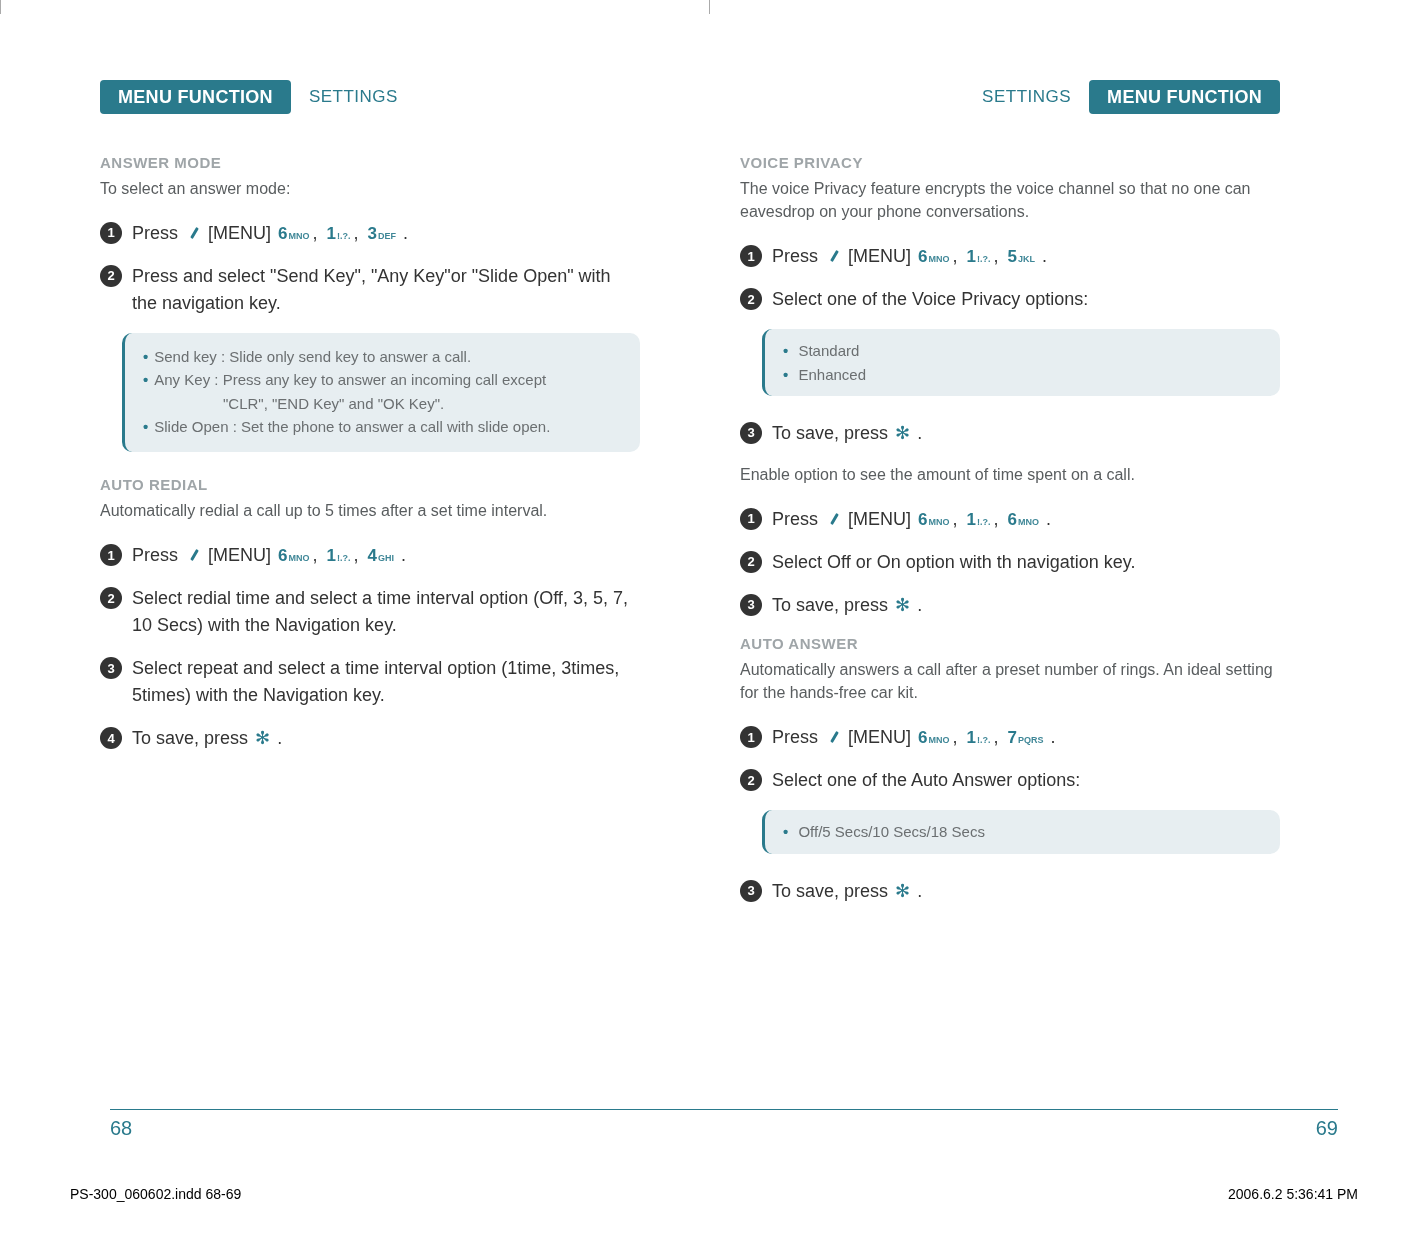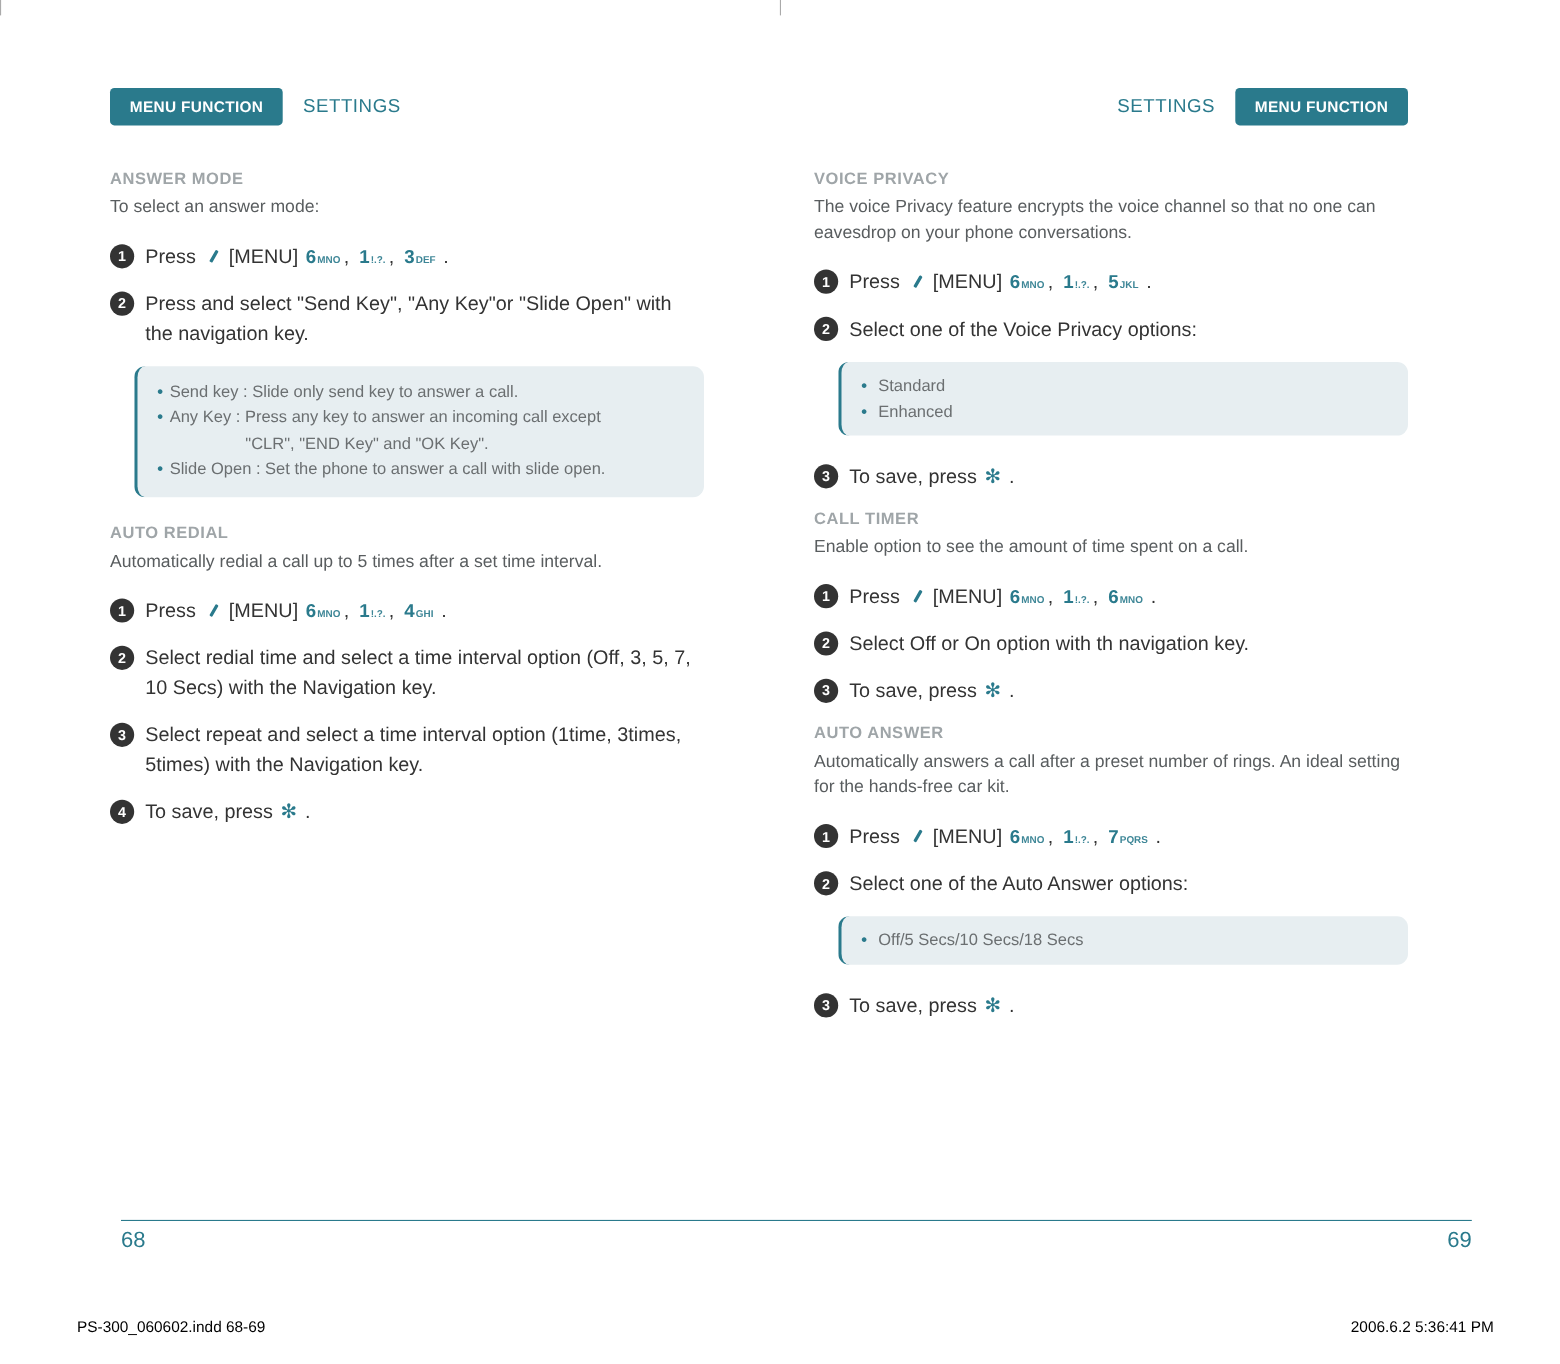--- a/index.html
+++ b/index.html
@@ -29,21 +29,21 @@
     align-items: center;
     height: 34px;
     margin-bottom: 40px;
     width: 480px;
   }
   .header-bar.right { justify-content: flex-end; margin-left: auto; }
   .header-pill {
     background: #2a7a8c;
     color: #fff;
     font-weight: 700;
-    font-size: 14px;
+    font-size: 18px;
     letter-spacing: 0.3px;
     padding: 6px 18px;
     border-radius: 4px;
     height: 34px;
     display: flex;
     align-items: center;
   }
   .header-sub {
     color: #2a7a8c;
     font-weight: 400;
@@ -148,21 +148,21 @@
     position: absolute;
     bottom: 100px;
     color: #2a7a8c;
     font-size: 20px;
   }
   .page-num.left { left: 110px; }
   .page-num.right { right: 80px; }
 
   .footer {
     position: absolute;
-    bottom: 26px;
+    bottom: 38px;
     left: 70px; right: 60px;
     display: flex;
     justify-content: space-between;
     font-size: 14px;
     color: #000;
     font-family: Arial, sans-serif;
   }
   .tickmarks {
     position: absolute;
     top: 0; left: 0; right: 0;
@@ -332,21 +332,20 @@
     </div>
     <div class="step">
       <div class="num">3</div>
       <div class="step-body">
         <span>To save, press </span>
         <span class="star-icon">✻</span>
         <span>.</span>
       </div>
     </div>
 
-    <div class="section-title">CALL TIMER</div>
     <div class="section-sub">Enable option to see the amount of time spent on a call.</div>
 
     <div class="step">
       <div class="num">1</div>
       <div class="step-body">
         <span>Press </span>
         <span class="pen-icon"></span>
         <span>[MENU] </span>
         <span class="key sep">
             <span class="digit">6</span>

